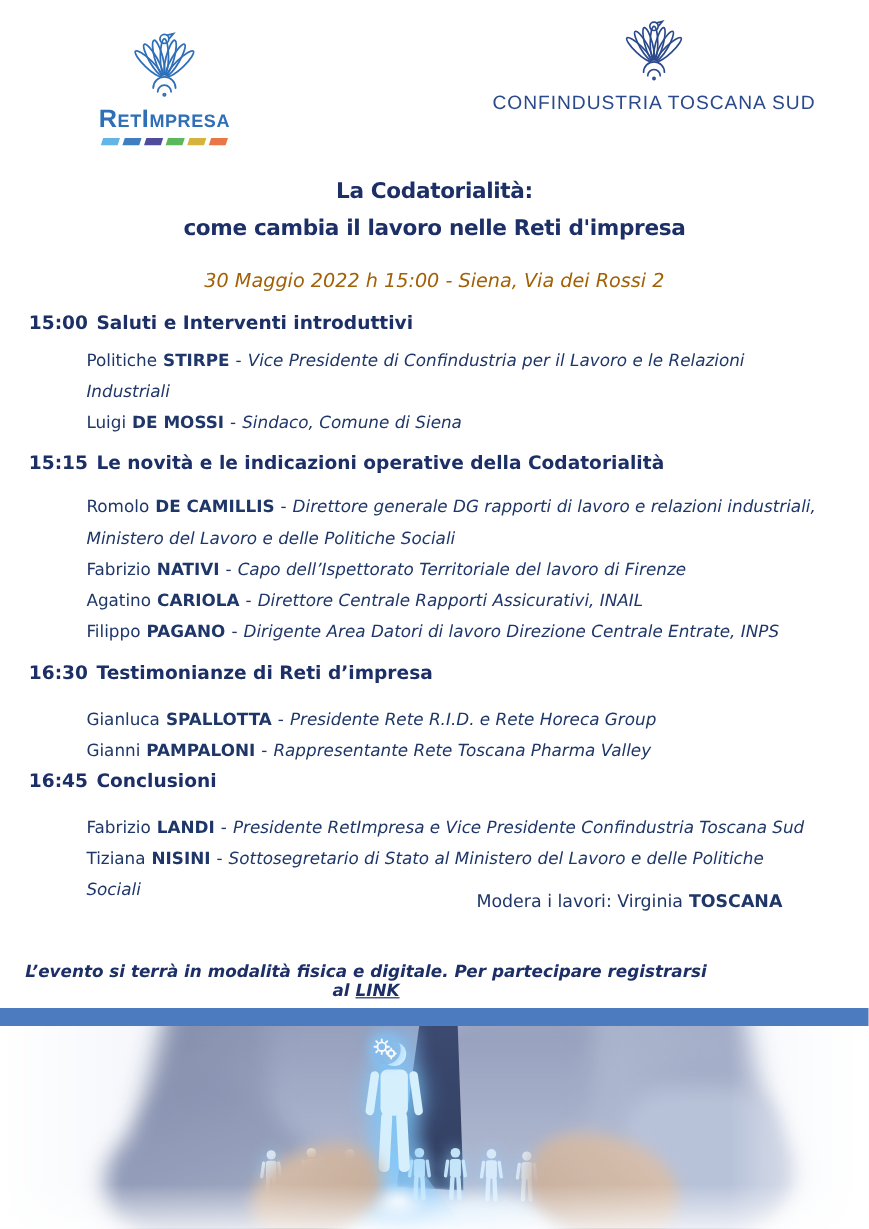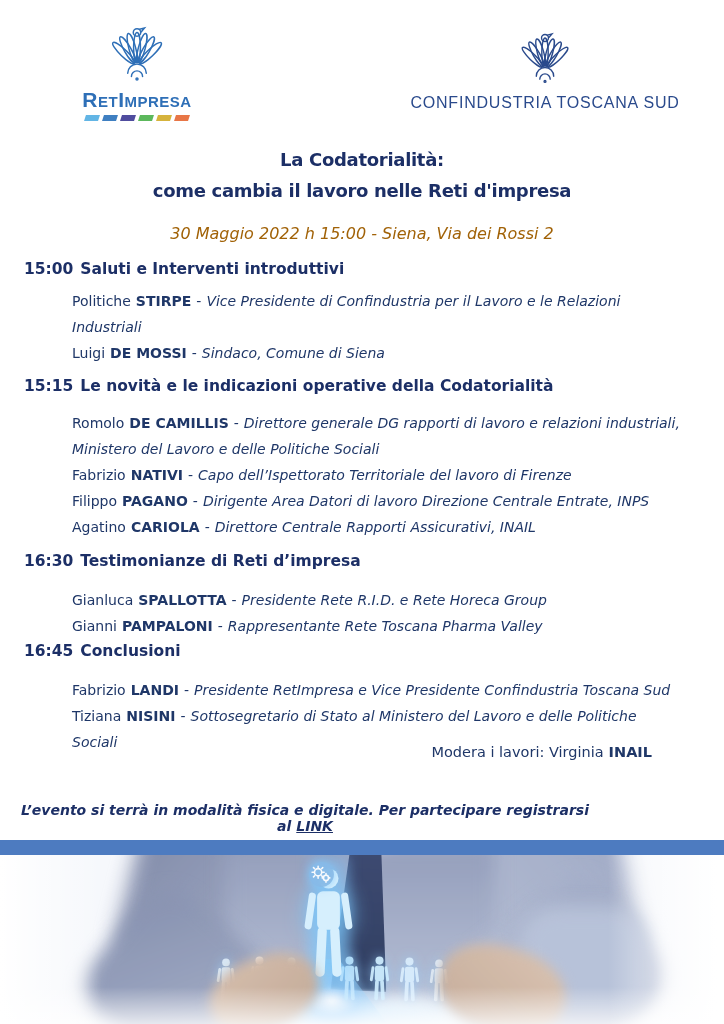--- a/index.html
+++ b/index.html
@@ -3,21 +3,21 @@
 <meta charset="utf-8">
 <style>
   html,body{margin:0;padding:0;background:#ffffff;}
   .page{
     position:relative;width:724px;height:1024px;margin:0 auto;
     background:#ffffff;overflow:hidden;
     font-family:"DejaVu Sans",sans-serif;color:#1f3768;
   }
   
   .logo-left{position:absolute;left:72px;top:26px;width:130px;text-align:center;color:#2e6fb7;}
-  .logo-right{position:absolute;left:385px;top:32px;width:320px;text-align:center;color:#2a4a8c;}
+  .logo-right{position:absolute;left:385px;top:16px;width:320px;text-align:center;color:#2a4a8c;}
   .eagle{display:block;margin:0 auto;}
   .ri-wordmark{
     font-family:"Liberation Sans",sans-serif;font-variant:small-caps;
     font-size:21px;font-weight:700;letter-spacing:.5px;color:#2e6fb7;margin-top:2px;
   }
   .ri-dashes{display:flex;justify-content:center;gap:4px;margin-top:3px;}
   .ri-dashes i{display:block;width:14px;height:6px;transform:skewX(-18deg);}
   .cts-wordmark{
     font-family:"Liberation Sans",sans-serif;font-size:16px;font-weight:500;
     letter-spacing:.8px;color:#2a4a8c;margin-top:6px;white-space:nowrap;
@@ -162,24 +162,24 @@
       <span class="sec-time">15:15</span><span class="sec-title">Le novità e le indicazioni operative della Codatorialità</span>
     </div>
     <div class="speakers" style="margin-top:13px">
       <div class="speaker">
         <span>Romolo</span><span class="sp-last">DE CAMILLIS</span><span class="sp-sep">-</span><span class="sp-role">Direttore generale DG rapporti di lavoro e relazioni industriali, Ministero del Lavoro e delle Politiche Sociali</span>
       </div>
       <div class="speaker">
         <span>Fabrizio</span><span class="sp-last">NATIVI</span><span class="sp-sep">-</span><span class="sp-role">Capo dell’Ispettorato Territoriale del lavoro di Firenze</span>
       </div>
       <div class="speaker">
+        <span>Agatino</span><span class="sp-last">CARIOLA</span><span class="sp-sep">-</span><span class="sp-role">Direttore Centrale Rapporti Assicurativi, INAIL</span>
+      </div>
+      <div class="speaker">
         <span>Filippo</span><span class="sp-last">PAGANO</span><span class="sp-sep">-</span><span class="sp-role">Dirigente Area Datori di lavoro Direzione Centrale Entrate, INPS</span>
-      </div>
-      <div class="speaker">
-        <span>Agatino</span><span class="sp-last">CARIOLA</span><span class="sp-sep">-</span><span class="sp-role">Direttore Centrale Rapporti Assicurativi, INAIL</span>
       </div>
     </div>
   </div>
 
   <div class="section" style="top:550px">
     <div class="sec-head">
       <span class="sec-time">16:30</span><span class="sec-title">Testimonianze di Reti d’impresa</span>
     </div>
     <div class="speakers" style="margin-top:15px">
       <div class="speaker">
@@ -200,21 +200,21 @@
         <span>Fabrizio</span><span class="sp-last">LANDI</span><span class="sp-sep">-</span><span class="sp-role">Presidente RetImpresa e Vice Presidente Confindustria Toscana Sud</span>
       </div>
       <div class="speaker">
         <span>Tiziana</span><span class="sp-last">NISINI</span><span class="sp-sep">-</span><span class="sp-role">Sottosegretario di Stato al Ministero del Lavoro e delle Politiche Sociali</span>
       </div>
     </div>
   </div>
 
   <div class="moderator">
     <div>
-      <span>Modera i lavori: Virginia</span><span class="mod-name">INAIL</span>
+      <span>Modera i lavori: Virginia</span><span class="mod-name">TOSCANA</span>
     </div>
   </div>
 
   <div class="footnote">
     <span>L’evento si terrà in modalità fisica e digitale. Per partecipare registrarsi al</span><span class="reg-link">LINK</span>
   </div>
 
   <div class="bar"></div>
 
   <div class="photo">

